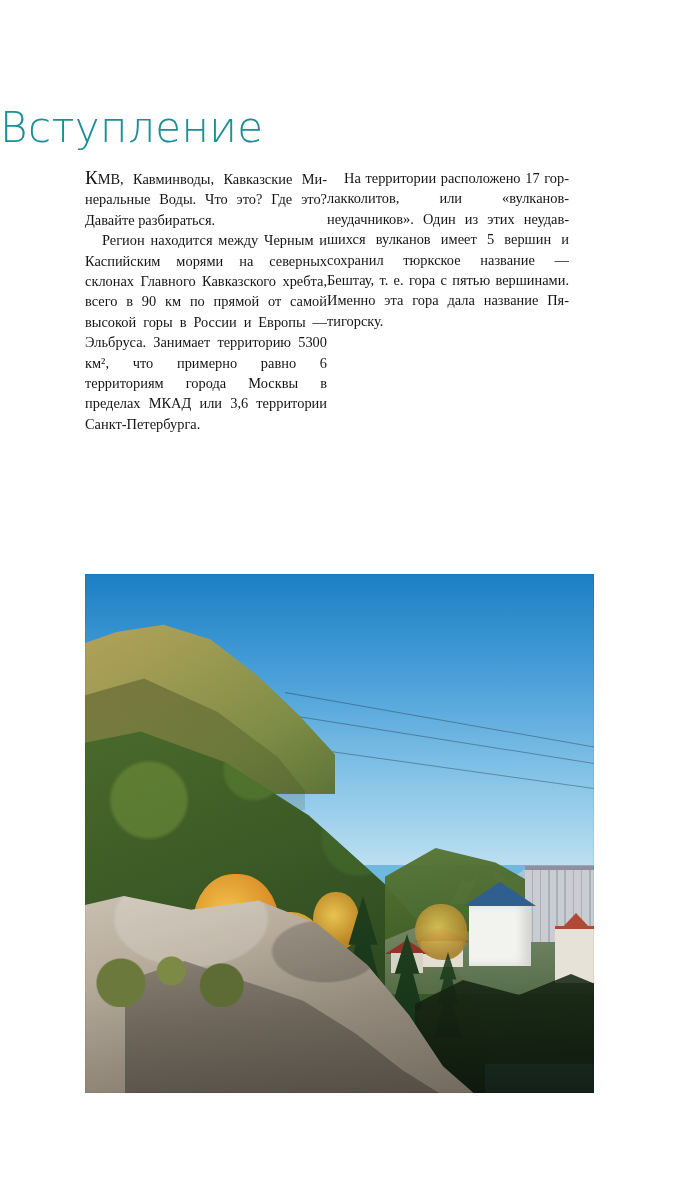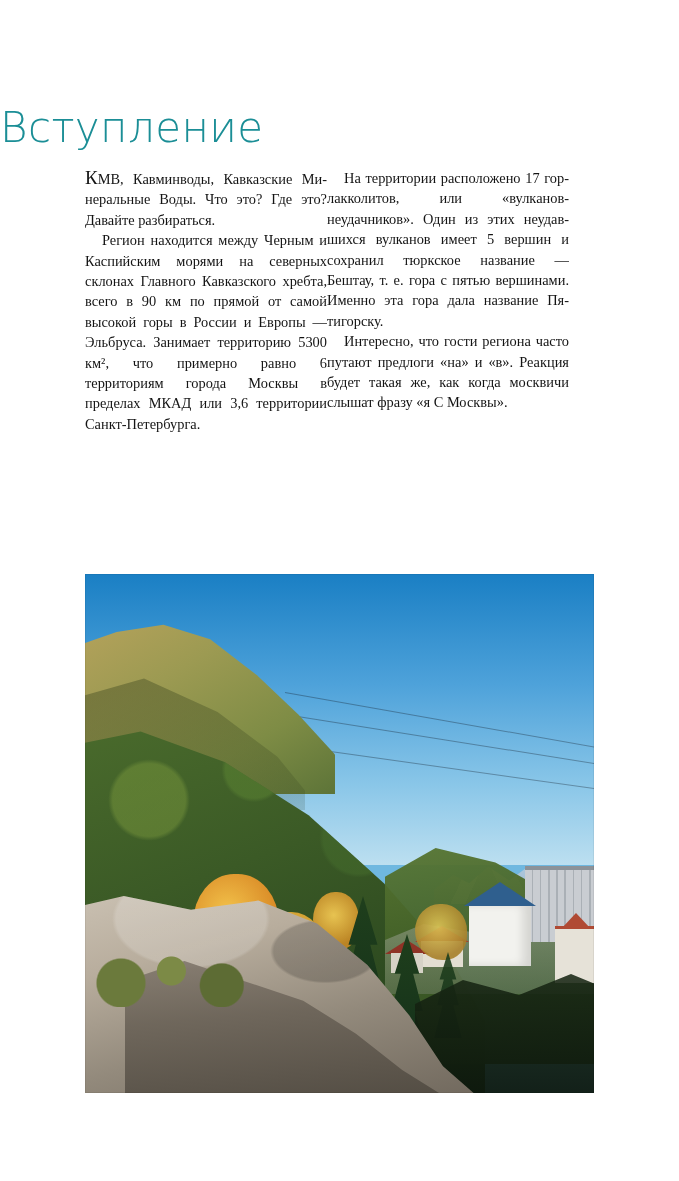--- a/index.html
+++ b/index.html
@@ -237,21 +237,20 @@
 
   <div class="columns">
 
     <div class="col">
       <p class="first dropcap-line">КМВ, Кавминводы, Кавказские Ми­неральные Воды. Что это? Где это? Давайте разбираться.</p>
       <p>Регион находится между Черным и Каспийским морями на северных склонах Главного Кавказского хреб­та, всего в 90 км по прямой от самой высокой горы в России и Европы — Эльбруса. Занимает территорию 5300 км², что примерно равно 6 территориям города Москвы в пределах МКАД или 3,6 террито­рии Санкт-Петербурга.</p>
     </div>
 
     <div class="col">
       <p>На территории расположено 17 гор-лакколитов, или «вулканов-неудачников». Один из этих неудав­шихся вулканов имеет 5 вершин и сохранил тюркское название — Бештау, т. е. гора с пятью вершинами. Именно эта гора дала название Пя­тигорску.</p>
-      <p>Интересно, что гости региона ча­сто путают предлоги «на» и «в». Ре­акция будет такая же, как когда мо­сквичи слышат фразу «я С Москвы».</p>
     </div>
 
   </div>
 
   <div class="photo">
     <div class="sky"></div>
     <div class="wire w1"></div>
     <div class="wire w2"></div>
     <div class="wire w3"></div>
     <div class="snowpeaks"></div>

